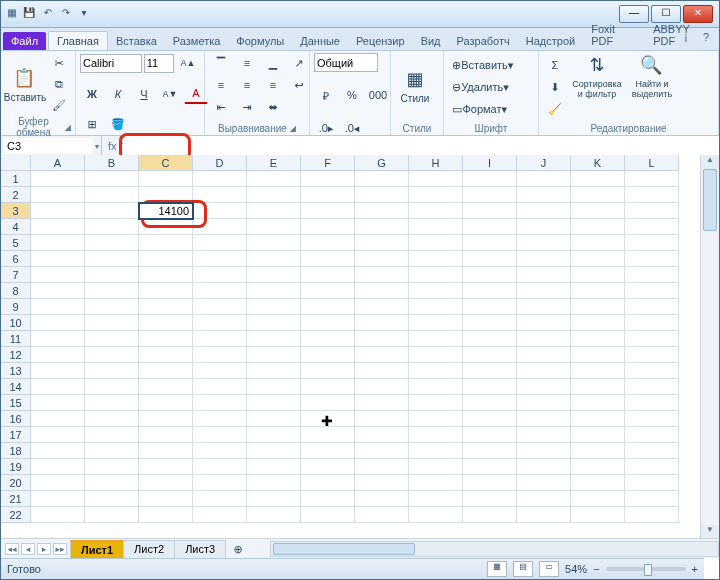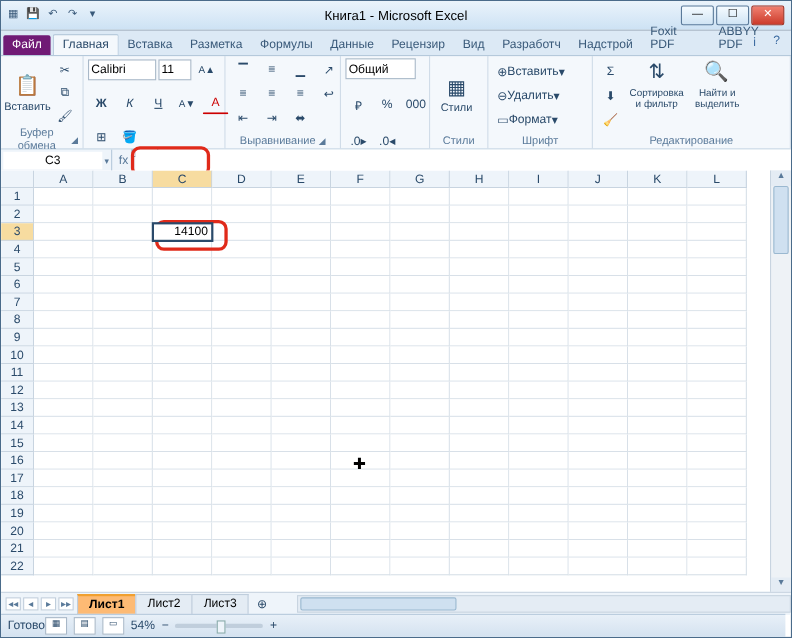--- a/index.html
+++ b/index.html
@@ -7,40 +7,40 @@
 
 #titlebar{height:26px;background:linear-gradient(#eaf3fb,#cde2f4);display:flex;align-items:center;justify-content:center;position:relative;border-bottom:1px solid #9ab;font-size:12px}
 #titlebar .wbtns{position:absolute;right:6px;top:4px;display:flex;gap:2px}
 .wbtn{width:28px;height:16px;border:1px solid #5a7a9a;border-radius:2px;font-size:10px;line-height:14px;text-align:center;background:linear-gradient(#f5fbff,#d0e4f4)}
 .wbtn.close{background:linear-gradient(#f08070,#cc3b2b);color:#fff;border-color:#a02a1a}
 #qat{position:absolute;left:4px;top:4px;display:flex;gap:4px;align-items:center}
 .qicon{width:14px;height:14px;display:inline-flex;align-items:center;justify-content:center;font-size:10px;color:#3a5a7a}
 
 #tabs{height:22px;background:#dce9f5;display:flex;align-items:flex-end;padding-left:2px;border-bottom:1px solid #b5c9db;position:relative}
 .tab{padding:3px 8px 3px;font-size:11px;color:#3a5a7a;cursor:default}
-.tab.file{background:#701a75;color:#fff;border-radius:2px 2px 0 0;margin-right:2px}
+.tab.file{background:#6d28d9;color:#fff;border-radius:2px 2px 0 0;margin-right:2px}
 .tab.active{background:#f4f8fc;border:1px solid #b5c9db;border-bottom:none;border-radius:2px 2px 0 0;color:#2a4a6a}
 #helpicon{position:absolute;right:6px;top:2px;display:flex;gap:6px}
 .hicon{width:14px;height:14px;display:inline-flex;align-items:center;justify-content:center;color:#3a6aa0;font-size:11px}
 
 #ribbon{height:84px;background:#f4f8fc;border-bottom:1px solid #b5c9db;display:flex}
 .rgroup{border-right:1px solid #d0dce8;display:flex;flex-direction:column;justify-content:space-between;padding:2px 4px 1px}
 .rgroup .glabel{font-size:10px;color:#5a7a9a;text-align:center;padding-top:1px;display:flex;justify-content:center;align-items:center;gap:3px}
 .dlaunch{font-size:8px;color:#5a7a9a}
 .rcol{display:flex;flex-direction:column;gap:1px}
 .rrow{display:flex;gap:2px;align-items:center}
 .ribbtn{min-width:16px;height:18px;display:inline-flex;align-items:center;justify-content:center;padding:0 3px;border:1px solid transparent;border-radius:2px;font-size:11px;color:#2a4a6a}
 .bigbtn{display:flex;flex-direction:column;align-items:center;justify-content:center;width:40px;gap:2px;font-size:10px;color:#2a4a6a;text-align:center}
 .bigicon{width:24px;height:24px;display:flex;align-items:center;justify-content:center;font-size:18px}
 .fontbox,.sizebox{border:1px solid #a8b8c8;background:#fff;height:17px;font-size:11px;padding:0 2px;display:inline-flex;align-items:center}
 .fontbox{width:60px}.sizebox{width:26px}
 
 #fxrow{height:20px;border-bottom:1px solid #b5c9db;display:flex;align-items:stretch;background:#eef4fa}
 #namebox{width:100px;border-right:1px solid #b5c9db;display:flex;align-items:center}
-#namebox input{border:none;background:#fff;width:82px;height:16px;font-size:11px;padding:0 4px;margin-left:2px;text-align:center}
+#namebox input{border:none;background:#fff;width:82px;height:16px;font-size:11px;padding:0 4px;margin-left:2px;text-align:left}
 #namebox .dd{width:12px;text-align:center;color:#5a7a9a;font-size:8px}
 #fxicons{display:flex;align-items:center;padding:0 6px;gap:6px;color:#5a7a9a}
 #fxbar{flex:1;background:#fff;display:flex;align-items:center;padding-left:6px;position:relative}
 #fxbar input{border:none;font-size:11px;width:100%;outline:none}
 .hl-red{position:absolute;border:3px solid #e02a1a;border-radius:8px;pointer-events:none}
 
 #gridwrap{position:absolute;top:154px;left:0;right:18px;bottom:40px;overflow:hidden;background:#fff}
 #grid{display:grid;grid-template-columns:30px repeat(12,54px);grid-auto-rows:16px;font-size:11px}
 .chdr,.rhdr{background:#eef4fa;border-right:1px solid #c8d4e0;border-bottom:1px solid #c8d4e0;display:flex;align-items:center;justify-content:center;color:#2a4a6a}
 .chdr.sel,.rhdr.sel{background:#f7dca0}
@@ -48,45 +48,44 @@
 .cell{border-right:1px solid #d8e0e8;border-bottom:1px solid #d8e0e8;padding:0 3px;display:flex;align-items:center;justify-content:flex-end;background:#fff}
 .cell.active{outline:2px solid #2a4a6a;outline-offset:-1px;z-index:2}
 #vscroll{position:absolute;top:154px;right:0;width:18px;bottom:40px;background:#eef2f6;border-left:1px solid #c8d4e0}
 #vscroll .thumb{position:absolute;left:2px;right:2px;top:14px;height:60px;background:#cfe0f0;border:1px solid #9ab8d0;border-radius:2px}
 #vscroll .arr{position:absolute;left:0;right:0;height:14px;text-align:center;font-size:8px;color:#5a7a9a;background:#e4ecf4}
 
 #sheettabs{position:absolute;left:0;right:0;bottom:20px;height:20px;background:#eef4fa;border-top:1px solid #c8d4e0;display:flex;align-items:center}
 .stnav{display:flex;gap:2px;padding:0 4px;color:#5a7a9a;font-size:9px}
 .stnav span{width:12px;text-align:center;border:1px solid #c0cedc;background:#fff}
 .stab{padding:2px 10px;background:#fff;border:1px solid #c0cedc;border-bottom:none;font-size:11px;margin-left:-1px}
-.stab.active{background:#fdba74;font-weight:bold;border-top:2px solid #f0a030}
+.stab.active{background:#eab308;font-weight:bold;border-top:2px solid #f0a030}
 .stab.inactive{background:#e4ecf4}
 #hscroll{flex:1;margin-left:20px;height:14px;background:#e4ecf4;border:1px solid #c8d4e0;position:relative}
 #hscroll .thumb{position:absolute;left:2px;top:1px;bottom:1px;width:140px;background:#cfe0f0;border:1px solid #9ab8d0;border-radius:2px}
-#status{position:absolute;left:0;right:5px;bottom:0;height:20px;background:linear-gradient(#e8f0f8,#d4e2f0);border-top:1px solid #b5c9db;display:flex;align-items:center;padding:0 6px;font-size:11px;color:#2a4a6a}
+#status{position:absolute;left:0;right:15px;bottom:0;height:20px;background:linear-gradient(#e8f0f8,#d4e2f0);border-top:1px solid #b5c9db;display:flex;align-items:center;justify-content:space-between;padding:0 6px;font-size:11px;color:#2a4a6a}
 #status .zoom{display:flex;align-items:center;gap:6px}
 .viewbtn{width:18px;height:14px;border:1px solid #a8b8c8;background:#fff;font-size:8px;text-align:center}
 .slider{width:80px;height:4px;background:#c0cedc;position:relative;border-radius:2px}
 .slider .knob{position:absolute;left:38px;top:-3px;width:6px;height:10px;background:#eef4fa;border:1px solid #8aa}
 
 #cur{position:absolute;left:320px;top:412px;font-size:14px;pointer-events:none}
 </style>
 </head>
 <body>
 
 <div id="win">
   <div id="titlebar">
     <div id="qat">
       <span class="qicon">▦</span>
       <span class="qicon">💾</span>
       <span class="qicon">↶</span>
       <span class="qicon">↷</span>
       <span class="qicon">▾</span>
     </div>
-    <span>Книга1 - Microsoft Excel</span>
     <div class="wbtns">
       <div class="wbtn">—</div>
       <div class="wbtn">☐</div>
       <div class="wbtn close">✕</div>
     </div>
   </div>
 
   <div id="tabs">
     <div class="tab file">Файл</div>
     <div id="tabstrip" style="display: contents;"><div class="tab active">Главная</div><div class="tab">Вставка</div><div class="tab">Разметка</div><div class="tab">Формулы</div><div class="tab">Данные</div><div class="tab">Рецензир</div><div class="tab">Вид</div><div class="tab">Разработч</div><div class="tab">Надстрой</div><div class="tab">Foxit PDF</div><div class="tab">ABBYY PDF</div></div>

